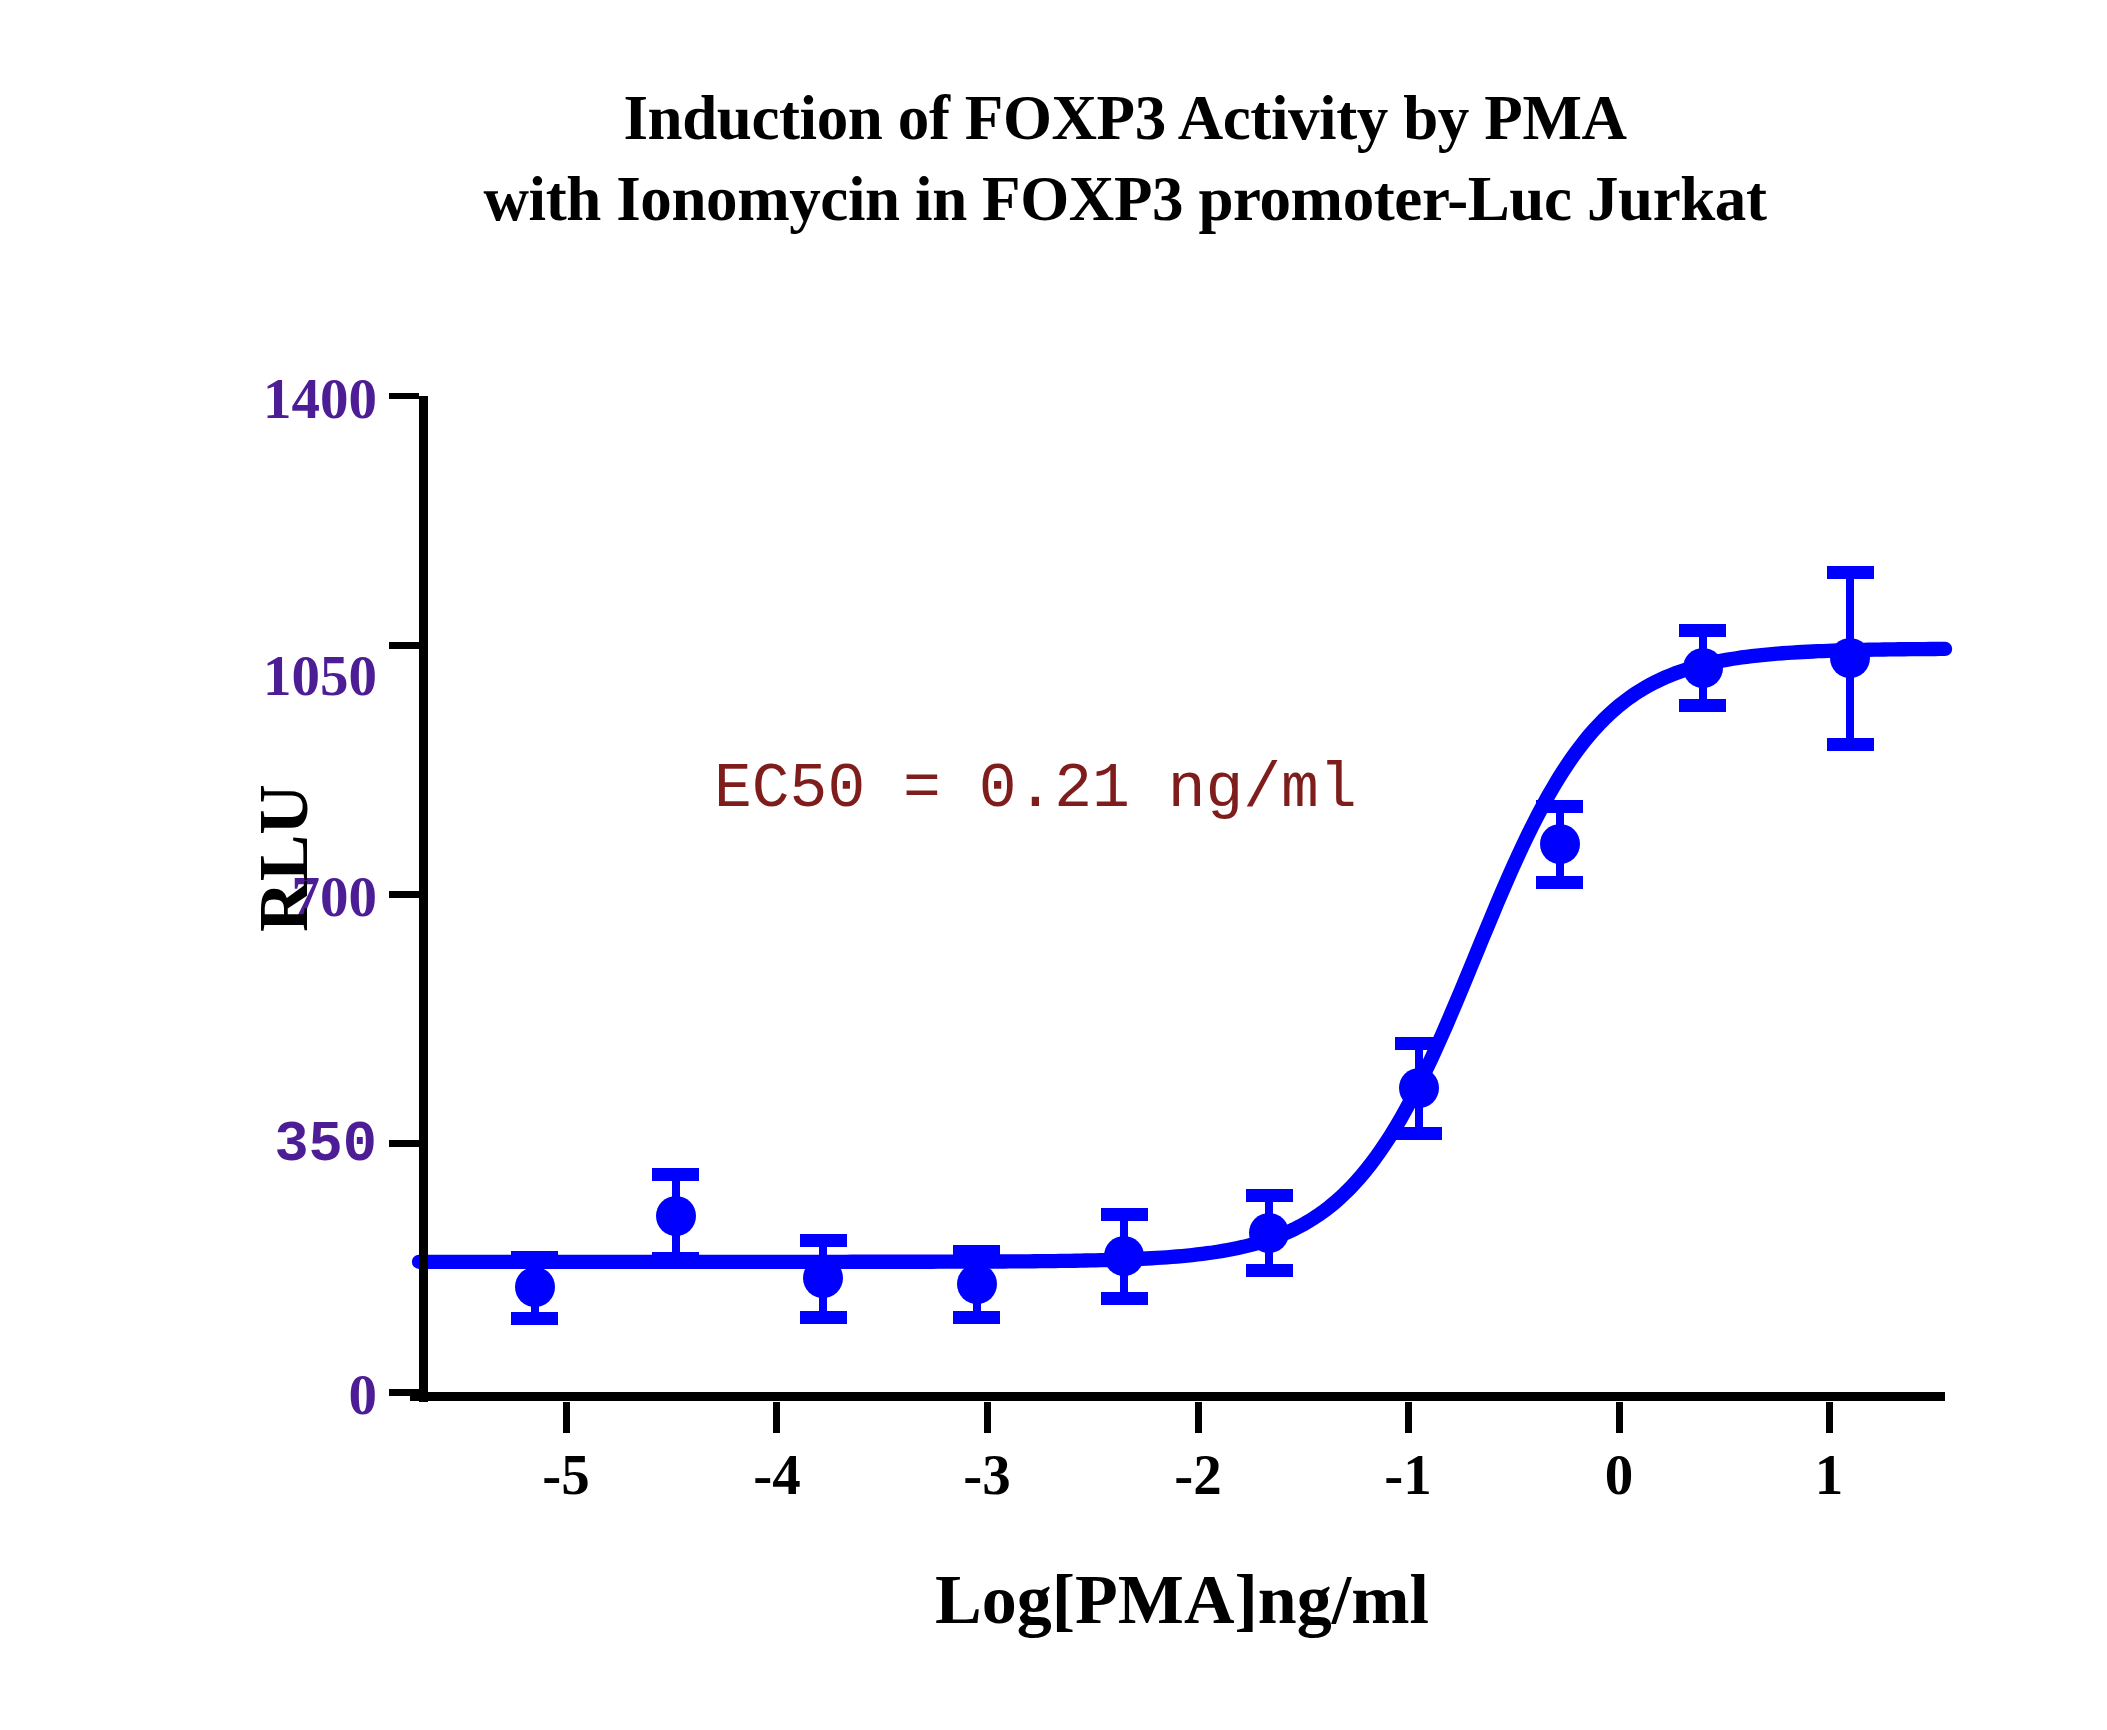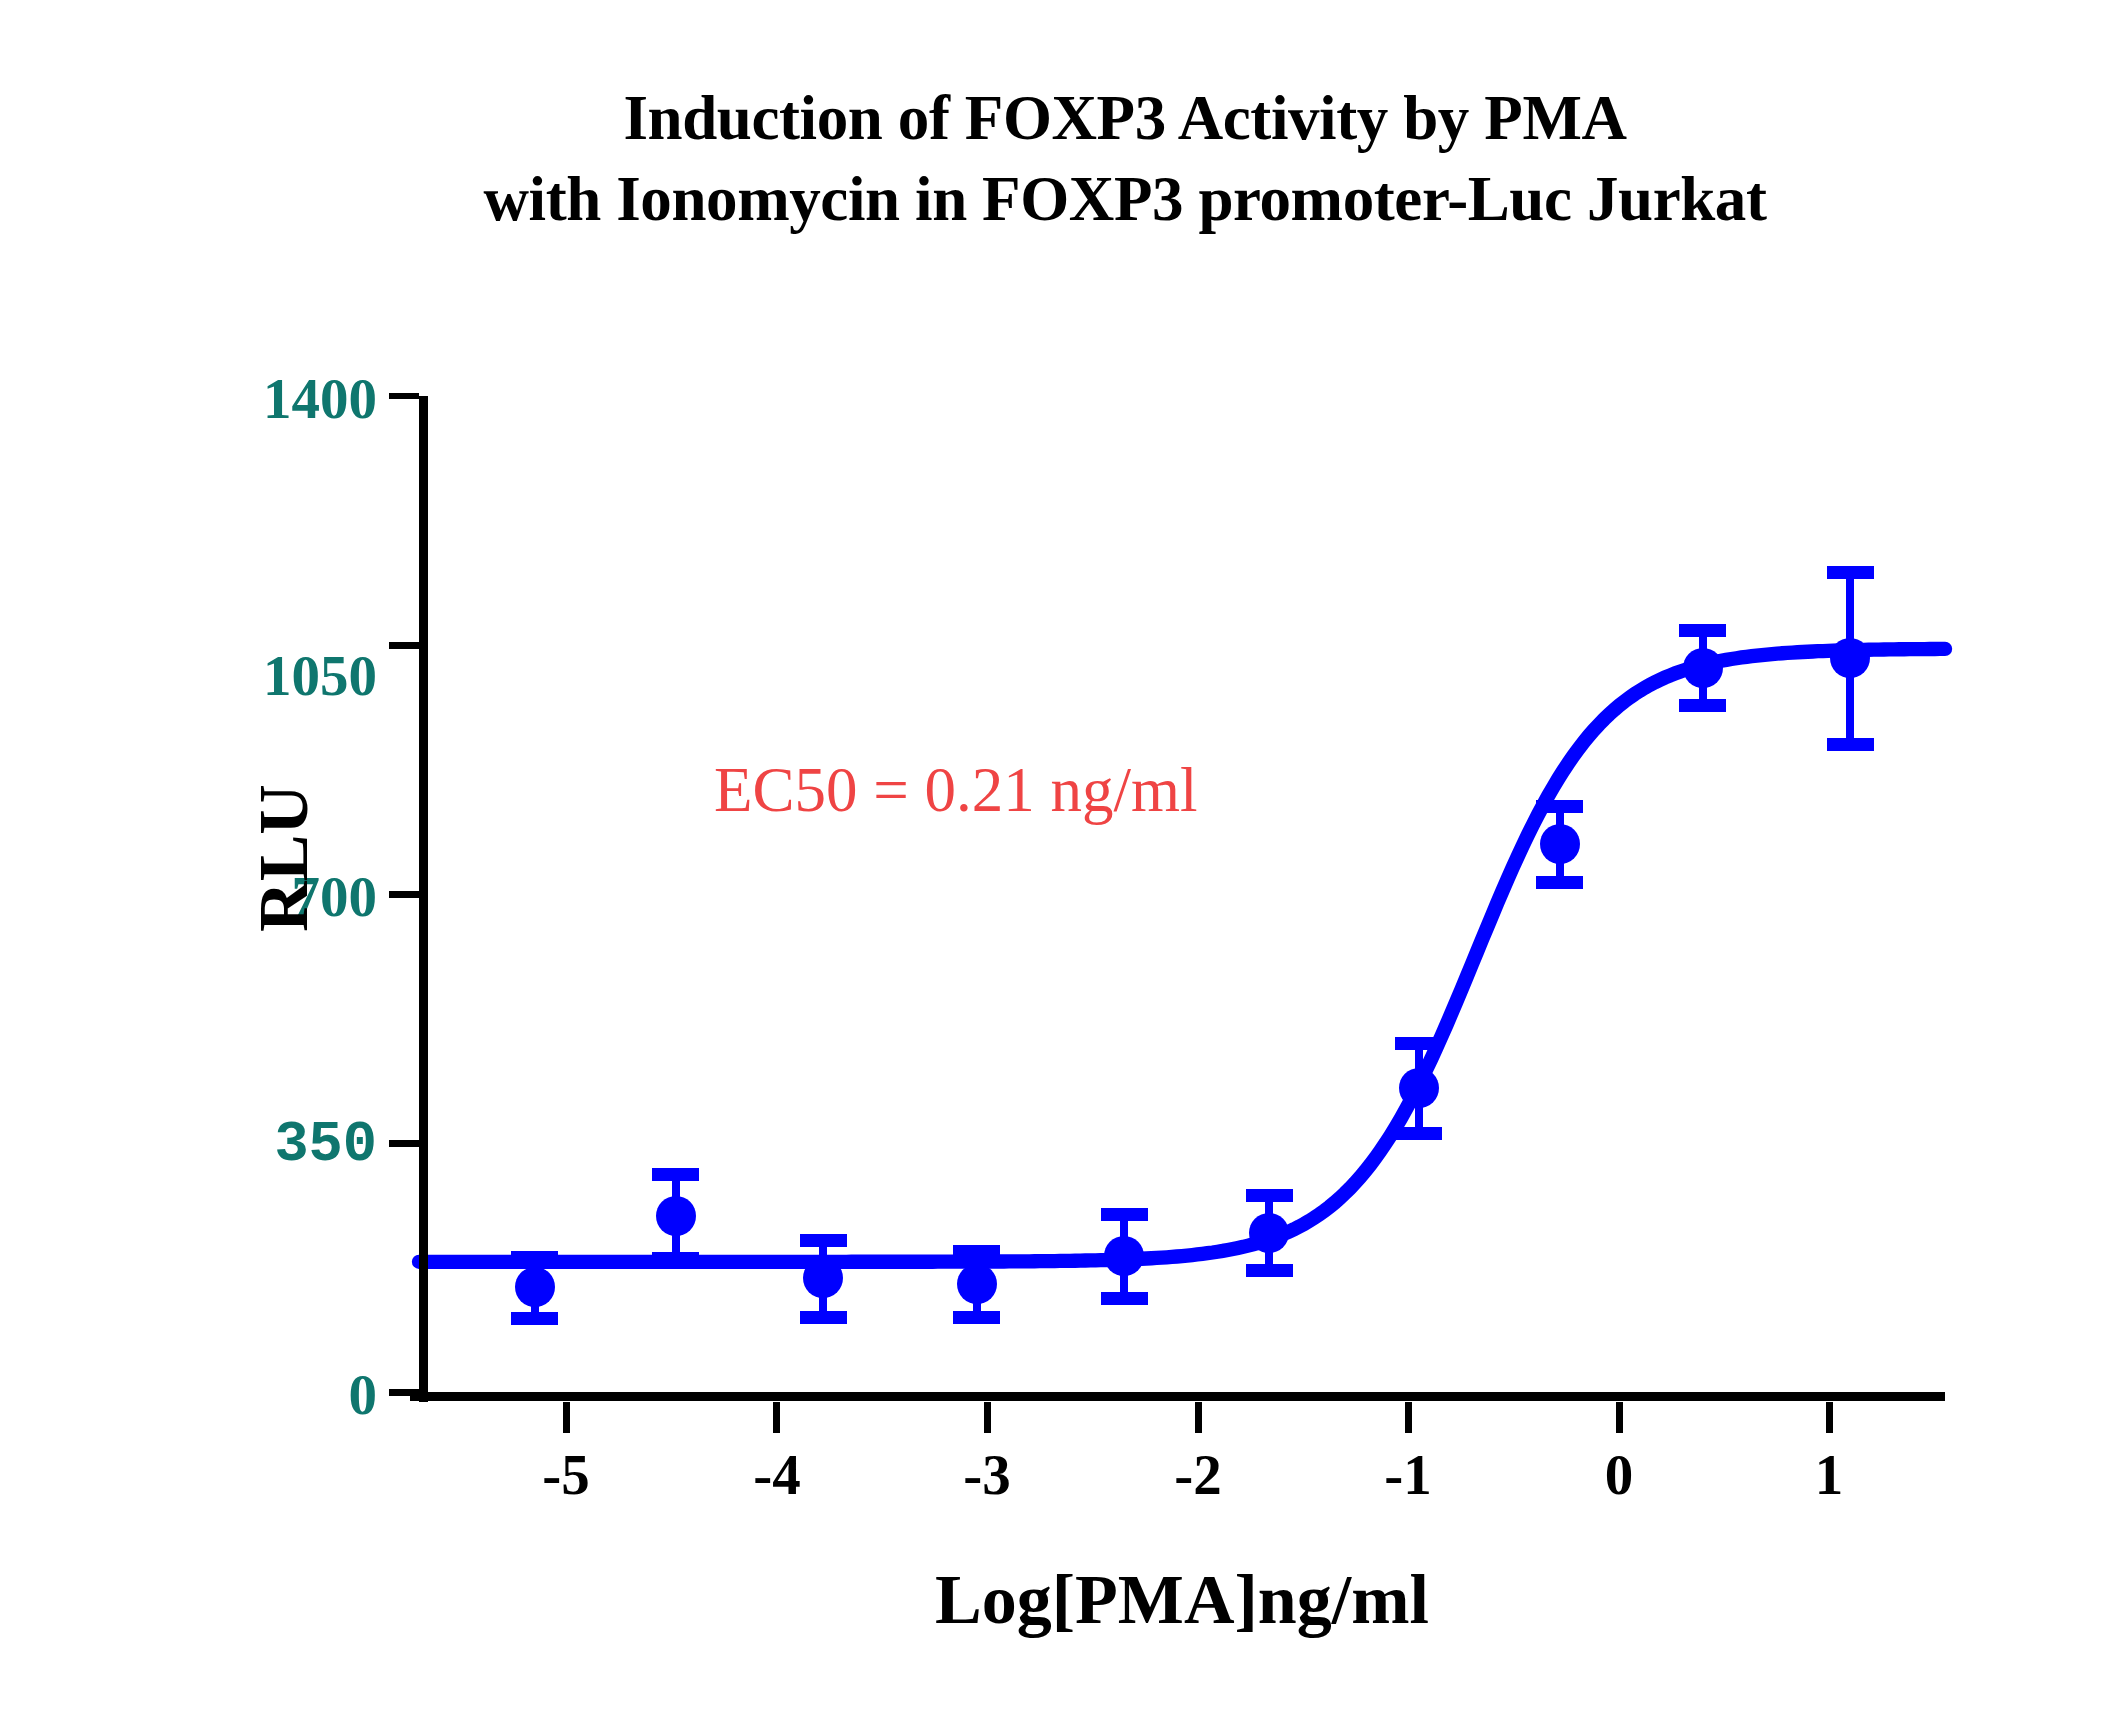--- a/index.html
+++ b/index.html
@@ -13,41 +13,41 @@
   }
 
   #plot-area{position:absolute;left:419px;top:396px;width:1526px;height:996px;}
 
   #y-axis-line{position:absolute;left:0;top:0;width:9.3px;height:1006px;background:#000;}
   #x-axis-line{position:absolute;left:-9.3px;top:996px;width:1535px;height:9.3px;background:#000;}
 
   .y-tick{position:absolute;left:-30px;width:30px;height:6.7px;background:#000;}
   .y-tick-label{
     position:absolute;right:2283px;width:253px;text-align:right;
-    font-family:"Liberation Serif",serif;font-weight:bold;font-size:57px;color:#0f766e;
+    font-family:"Liberation Serif",serif;font-weight:bold;font-size:57px;color:#4c1d95;
   }
   .x-tick{position:absolute;top:1006px;width:6.7px;height:31px;background:#000;}
   .x-tick-label{
     position:absolute;top:1046px;width:126px;text-align:center;
     font-family:"Liberation Serif",serif;font-weight:bold;font-size:57px;color:#000;
   }
 
   #y-axis-title{
     position:absolute;left:-325px;top:422px;width:379px;text-align:center;
     font-family:"Liberation Serif",serif;font-weight:bold;font-size:70px;color:#000;
     transform:rotate(-90deg);transform-origin:center center;
   }
   #x-axis-title{
     position:absolute;left:0;top:1164px;width:1526px;text-align:center;
     font-family:"Liberation Serif",serif;font-weight:bold;font-size:70px;color:#000;
   }
 
   #ec50-annotation{
     position:absolute;left:295px;top:358px;
-    font-family:Liberation Serif, serif;font-weight:normal;font-size:63px;color:#ef4444;
+    font-family:Liberation Mono, monospace;font-weight:normal;font-size:63px;color:#7f1d1d;
     white-space:nowrap;
   }
 
   #fit-svg{position:absolute;left:0;top:0;width:1526px;height:996px;overflow:visible;}
 
   .errbar-stem{position:absolute;width:8.4px;background:#0000FF;}
   .errbar-cap{position:absolute;width:47px;height:12.6px;background:#0000FF;}
   .datapoint{position:absolute;width:40px;height:40px;border-radius:50%;background:#0000FF;}
 </style>
 </head>

